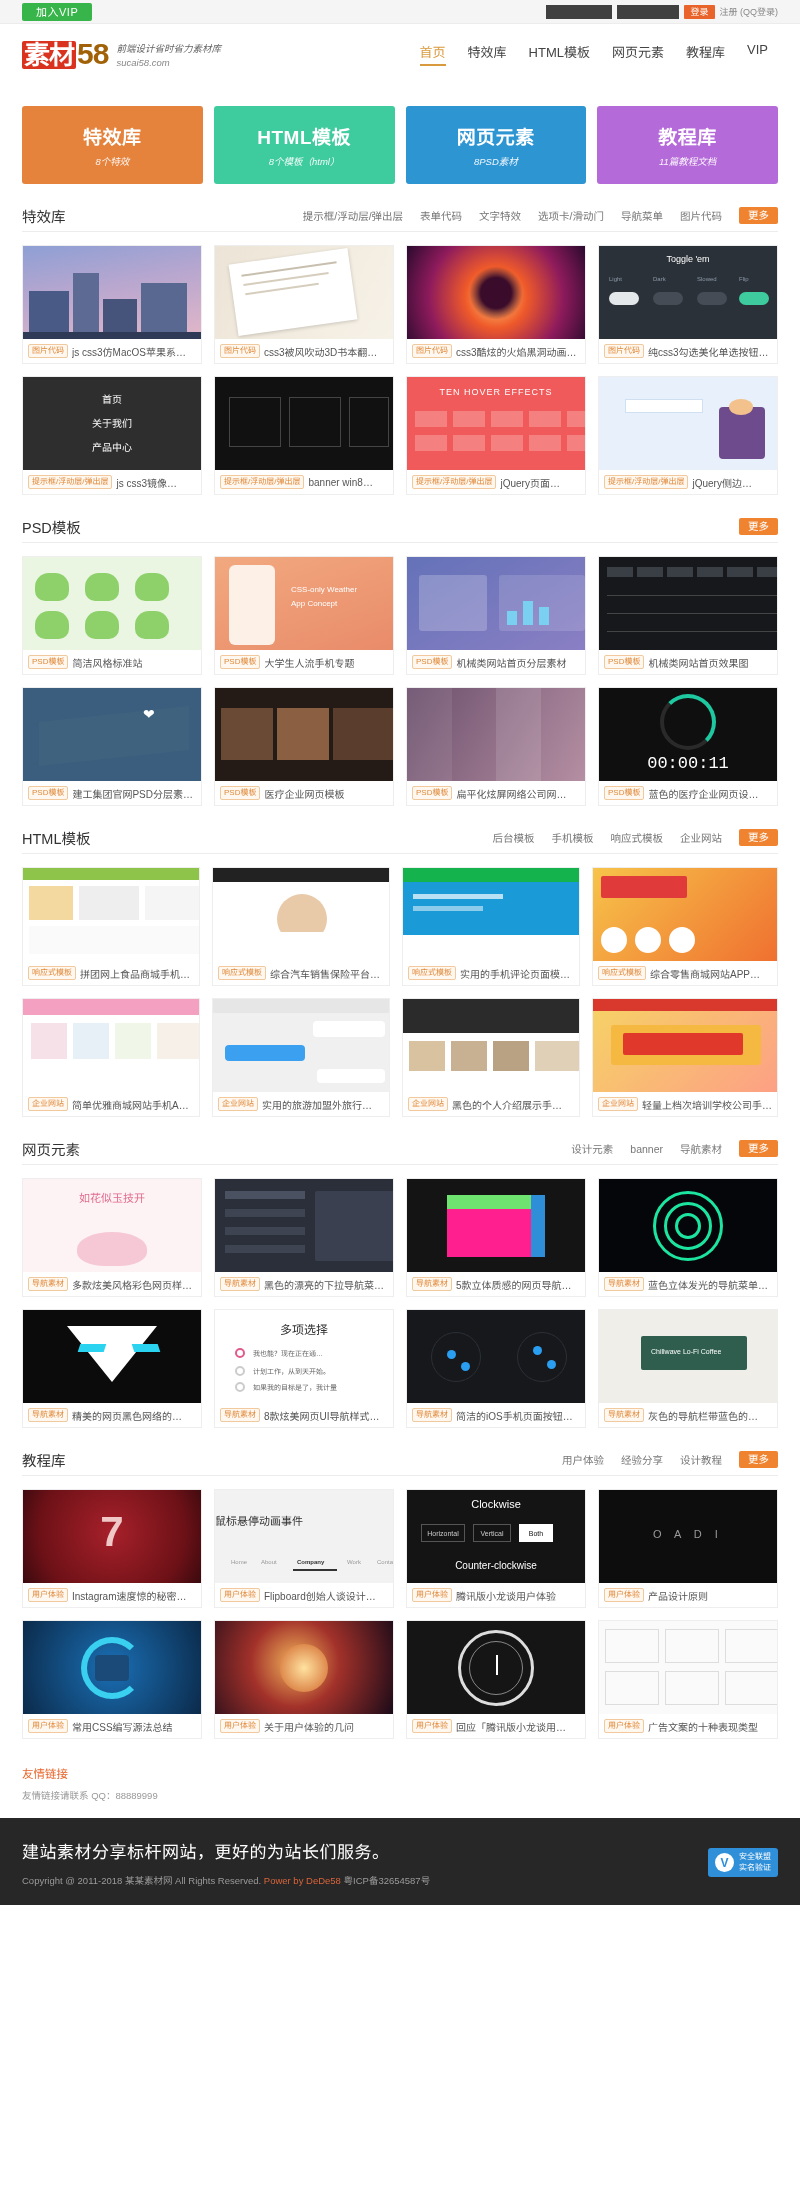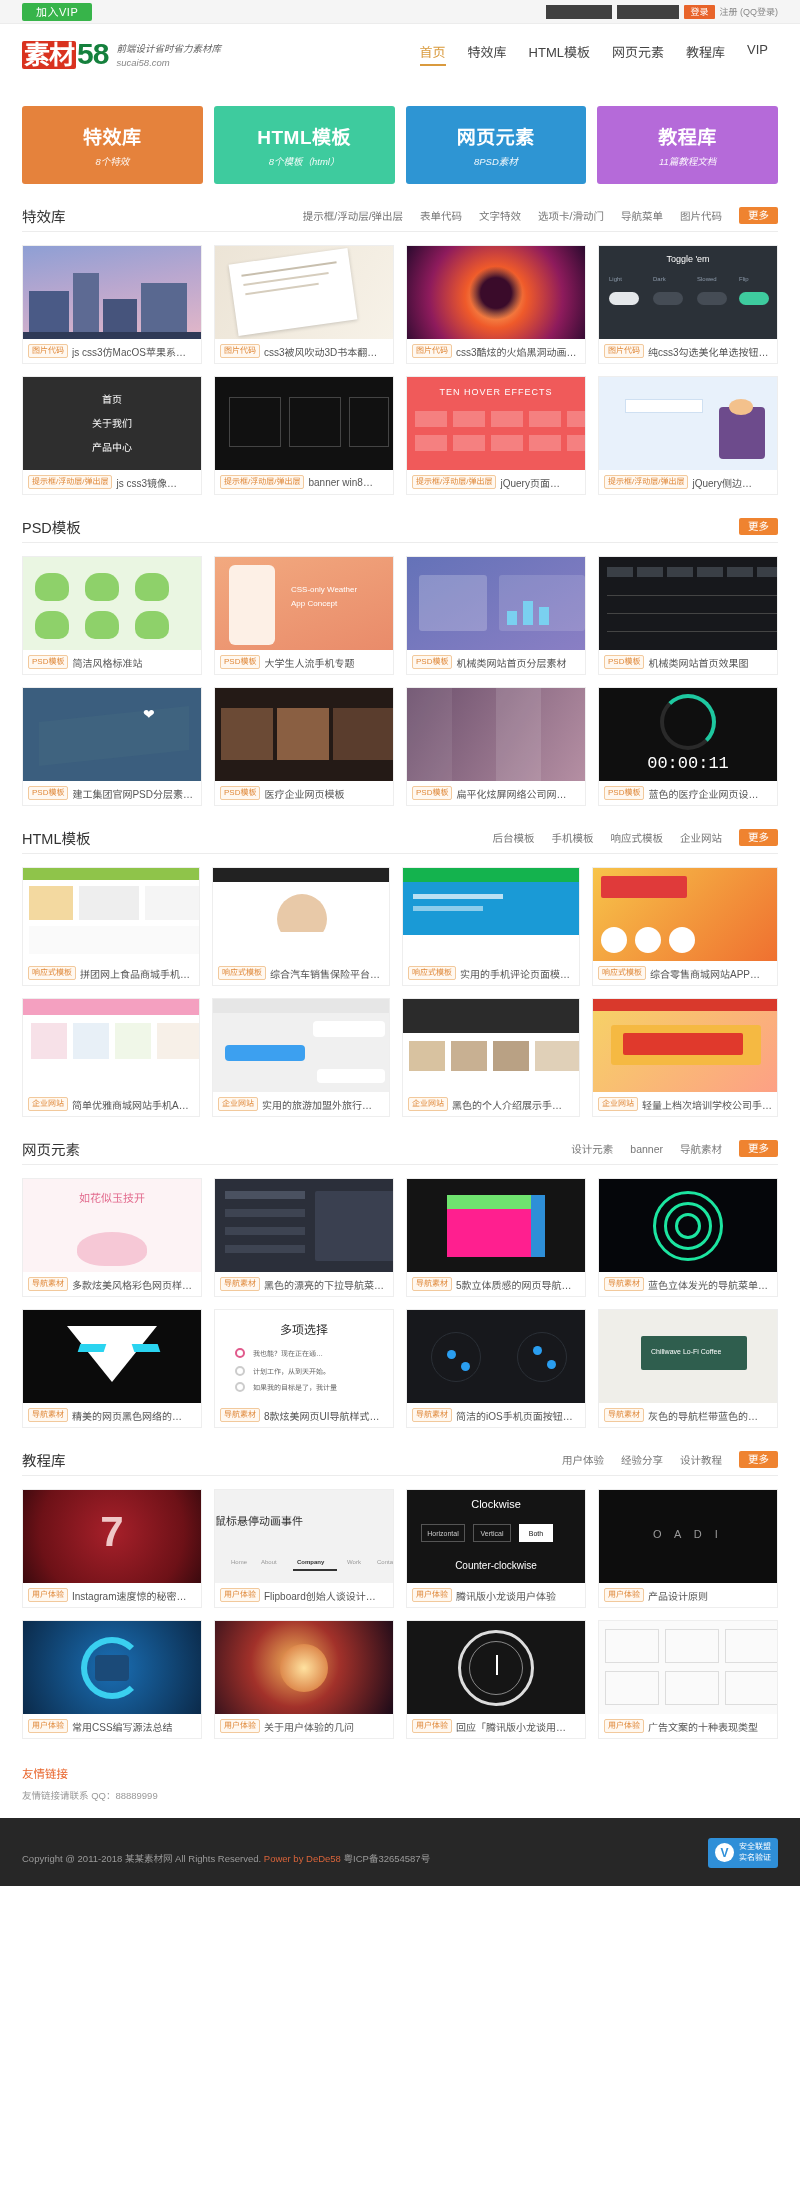--- a/index.html
+++ b/index.html
@@ -72,21 +72,21 @@
     font-size: 29px; font-weight: bold;
     color: #d9321f; letter-spacing: -1px;
     line-height: 1;
     display: flex; align-items: baseline;
   }
   .logo-mark .cn {
     background: #d9321f; color: #fff;
     padding: 1px 2px; margin-right: 1px;
     border-radius: 2px; font-size: 26px;
   }
-  .logo-mark .num { color: #15803d; font-size: 30px; }
+  .logo-mark .num { color: #a16207; font-size: 30px; }
   .logo-txt { line-height: 1.45; padding-top: 4px; font-style: italic; }
   .logo-txt .l1 { font-size: 9.5px; color: #666; }
   .logo-txt .l2 { font-size: 9.5px; color: #888; }
 
   .nav { margin-left: auto; display: flex; gap: 22px; padding-right: 10px; }
   .nav a {
     font-size: 13px; color: #444; text-decoration: none;
     padding-bottom: 5px; position: relative; white-space: nowrap;
   }
   .nav a.active { color: #d99a3e; }
@@ -889,20 +889,21 @@
     <div class="links-sec">
       <div class="links-title">友情链接</div>
       <div class="links-body">友情链接请联系 QQ：88889999</div>
     </div>
 
   </div>
 
   <div class="footer">
     <div class="footer-in">
       <div>
+        <div class="f-slogan">建站素材分享标杆网站，更好的为站长们服务。</div>
         <div class="f-copy">
           <span>Copyright @ 2011-2018 某某素材网 All Rights Reserved. </span><span class="pw">Power by DeDe58</span><span> 粤ICP备32654587号</span>
         </div>
       </div>
       <div class="f-badge">
         <div class="circ">V</div>
         <div class="bt">
           <div>安全联盟</div>
           <div>实名验证</div>
         </div>

